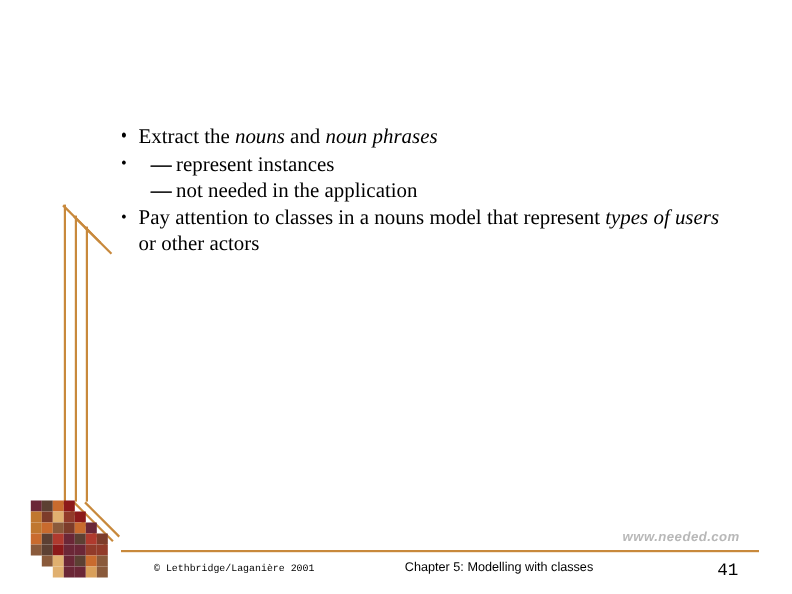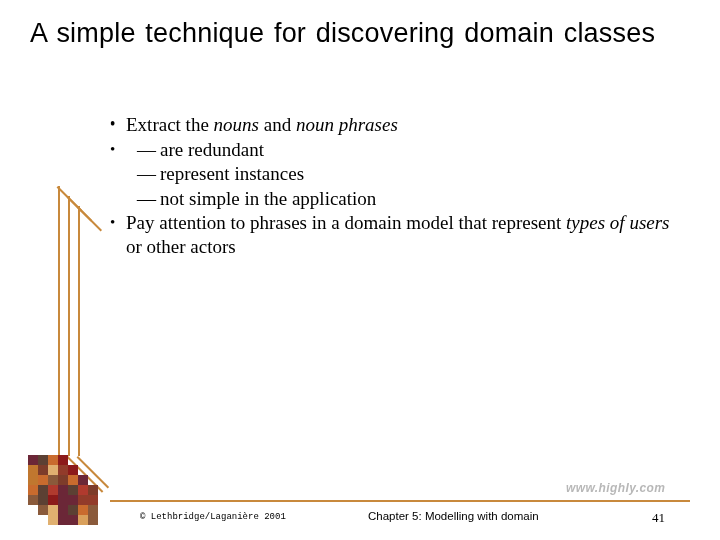--- a/index.html
+++ b/index.html
@@ -121,42 +121,41 @@
     left: 368px;
     top: 510px;
     font-family: "Liberation Sans", sans-serif;
     font-size: 11.5px;
     color: #000000;
   }
   .footer-page {
     position: absolute;
     left: 652px;
     top: 510px;
-    font-family: Liberation Serif, serif;
-    font-size: 13px;
+    font-family: Liberation Mono, monospace;
+    font-size: 16px;
     color: #000000;
   }
   .watermark {
     position: absolute;
     left: 566px;
     top: 481px;
     font-family: "Liberation Sans", sans-serif;
     font-size: 12px;
     font-weight: bold;
     font-style: italic;
     color: #b8b8b8;
     letter-spacing: 0.4px;
   }
 </style>
 </head>
 <body>
 
 <div class="slide">
 
-  <div class="title">A simple technique for discovering domain classes</div>
 
   <div class="deco-line" style="left:58px; top:186px; width:2px; height:270px;"></div>
   <div class="deco-line" style="left:68px; top:196px; width:2px; height:260px;"></div>
   <div class="deco-line" style="left:78px; top:206px; width:2px; height:250px;"></div>
   <div class="deco-line" style="left:58px; top:186px; width:34px; height:2px; transform:rotate(45deg); transform-origin: left top;"></div>
   <div class="deco-line" style="left:68px; top:196px; width:34px; height:2px; transform:rotate(45deg); transform-origin: left top;"></div>
   <div class="deco-line" style="left:78px; top:206px; width:34px; height:2px; transform:rotate(45deg); transform-origin: left top;"></div>
   <div class="deco-line" style="left:58px; top:456px; width:56px; height:2px; transform:rotate(45deg); transform-origin: left top;"></div>
   <div class="deco-line" style="left:68px; top:456px; width:50px; height:2px; transform:rotate(45deg); transform-origin: left top;"></div>
   <div class="deco-line" style="left:78px; top:456px; width:44px; height:2px; transform:rotate(45deg); transform-origin: left top;"></div>
@@ -214,42 +213,41 @@
       <span class="dot">•</span>
       <span>Extract the </span><span class="ital">nouns</span><span> and </span><span class="ital">noun phrases</span>
     </div>
 
     <div class="bullet nojustify">
       <span class="dot">•</span>
     </div>
 
     <div class="sub">
       <span class="dash">—</span>
-      <span>are redundant</span>
     </div>
     <div class="sub">
       <span class="dash">—</span>
       <span>represent instances</span>
     </div>
     <div class="sub">
       <span class="dash">—</span>
     </div>
     <div class="sub">
       <span class="dash">—</span>
-      <span>not simple in the application</span>
+      <span>not needed in the application</span>
     </div>
 
     <div class="bullet nojustify">
       <span class="dot">•</span>
-      <span>Pay attention to phrases in a domain model that represent </span><span class="ital">types of users</span><span> or other actors</span>
+      <span>Pay attention to classes in a nouns model that represent </span><span class="ital">types of users</span><span> or other actors</span>
     </div>
 
   </div>
 
-  <div class="watermark">www.highly.com</div>
+  <div class="watermark">www.needed.com</div>
 
   <div class="footer-rule"></div>
 
   <div class="footer-copy">© Lethbridge/Laganière 2001</div>
-  <div class="footer-chapter">Chapter 5: Modelling with domain</div>
+  <div class="footer-chapter">Chapter 5: Modelling with classes</div>
   <div class="footer-page">41</div>
 
 </div>
 
 </body></html>

